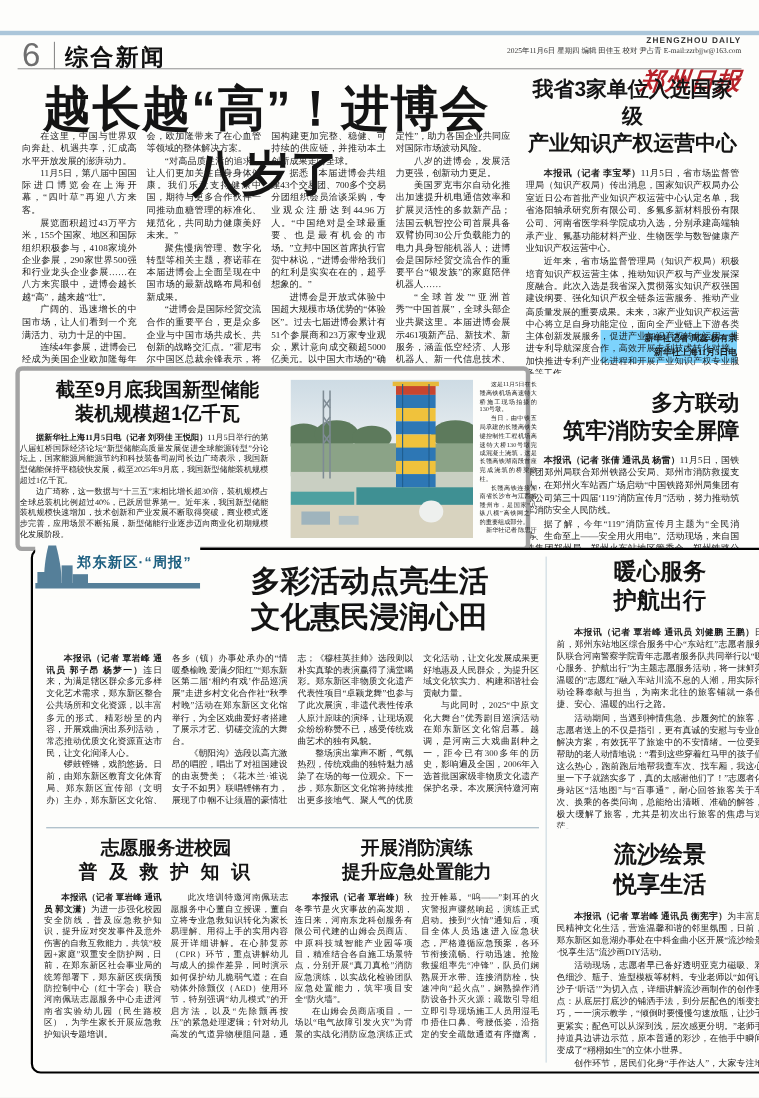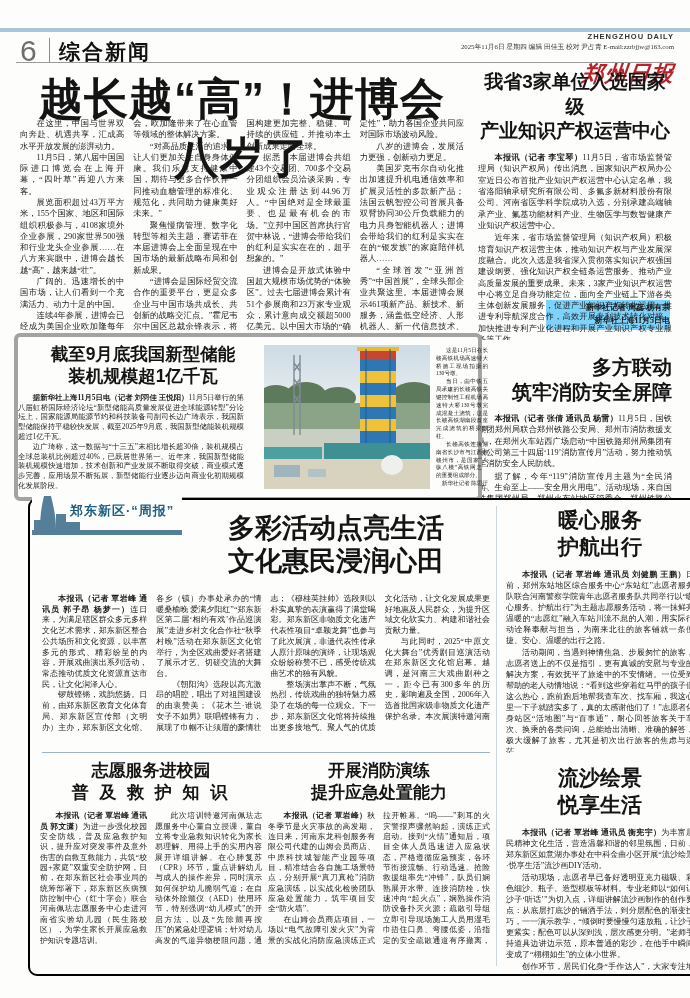--- a/index.html
+++ b/index.html
@@ -95,21 +95,21 @@
       <p>11月5日，第八届中国国际进口博览会在上海开幕，“四叶草”再迎八方来客。</p>
       <p>展览面积超过43万平方米，155个国家、地区和国际组织积极参与，4108家境外企业参展，290家世界500强和行业龙头企业参展……在八方来宾眼中，进博会越长越“高”，越来越“壮”。</p>
       <p>广阔的、迅速增长的中国市场，让人们看到一个充满活力、动力十足的中国。</p>
       <p>连续4年参展，进博会已经成为美国企业欧加隆每年的“打卡项目”。本届进博会，欧加隆带来了在心血管等领域的整体解决方案。</p>
       <p>“对高品质生活的追求，让人们更加关注自身身体健康。我们乐意支持健康中国，期待与更多合作伙伴一同推动血糖管理的标准化、规范化，共同助力健康美好未来。”</p>
       <p>聚焦慢病管理、数字化转型等相关主题，赛诺菲在本届进博会上全面呈现在中国市场的最新战略布局和创新成果。</p>
       <p>“进博会是国际经贸交流合作的重要平台，更是众多企业与中国市场共成长、共创新的战略交汇点。”霍尼韦尔中国区总裁余锋表示，将通过进博会这个舞台，在中国构建更加完整、稳健、可持续的供应链，并推动本土创新成果走向全球。</p>
       <p>据悉，本届进博会共组建43个交易团、700多个交易分团组织会员洽谈采购，专业观众注册达到44.96万人。“中国绝对是全球最重要、也是最有机会的市场。”立邦中国区首席执行官贺中林说，“进博会带给我们的红利是实实在在的，超乎想象的。”</p>
       <p>进博会是开放式体验中国超大规模市场优势的“体验区”。过去七届进博会累计有51个参展商和23万家专业观众，累计意向成交额超5000亿美元。以中国大市场的“确定性”应对全球市场的“不确定性”，助力各国企业共同应对国际市场波动风险。</p>
       <p>八岁的进博会，发展活力更强，创新动力更足。</p>
-      <p>美国罗克韦尔自动化推出加速提升机电通信效率和扩展灵活性的多款新产品；法国云帆智控公司首展具备双臂协同30公斤负载能力的电力具身智能机器人；进博会带给我们的红利是实实在在的“银发族”的家庭陪伴机器人……</p>
+      <p>美国罗克韦尔自动化推出加速提升机电通信效率和扩展灵活性的多款新产品；法国云帆智控公司首展具备双臂协同30公斤负载能力的电力具身智能机器人；进博会是国际经贸交流合作的重要平台“银发族”的家庭陪伴机器人……</p>
       <p>“全球首发”“亚洲首秀”“中国首展”，全球头部企业共聚这里。本届进博会展示461项新产品、新技术、新服务，涵盖低空经济、人形机器人、新一代信息技术、人工智能、绿色低碳等前沿领域，不断携手中国伙伴融合创新，开拓更大潜能的新蓝海。</p>
     </div>
   <div class="lead-byline">
     <div>新华社记者 周蕊 杨有宗</div>
     <div>新华社上海11月5日电</div>
   </div>
 
   <div class="rcol">
     <h2 class="r-head">
       <span>我省3家单位入选国家级</span><br>

